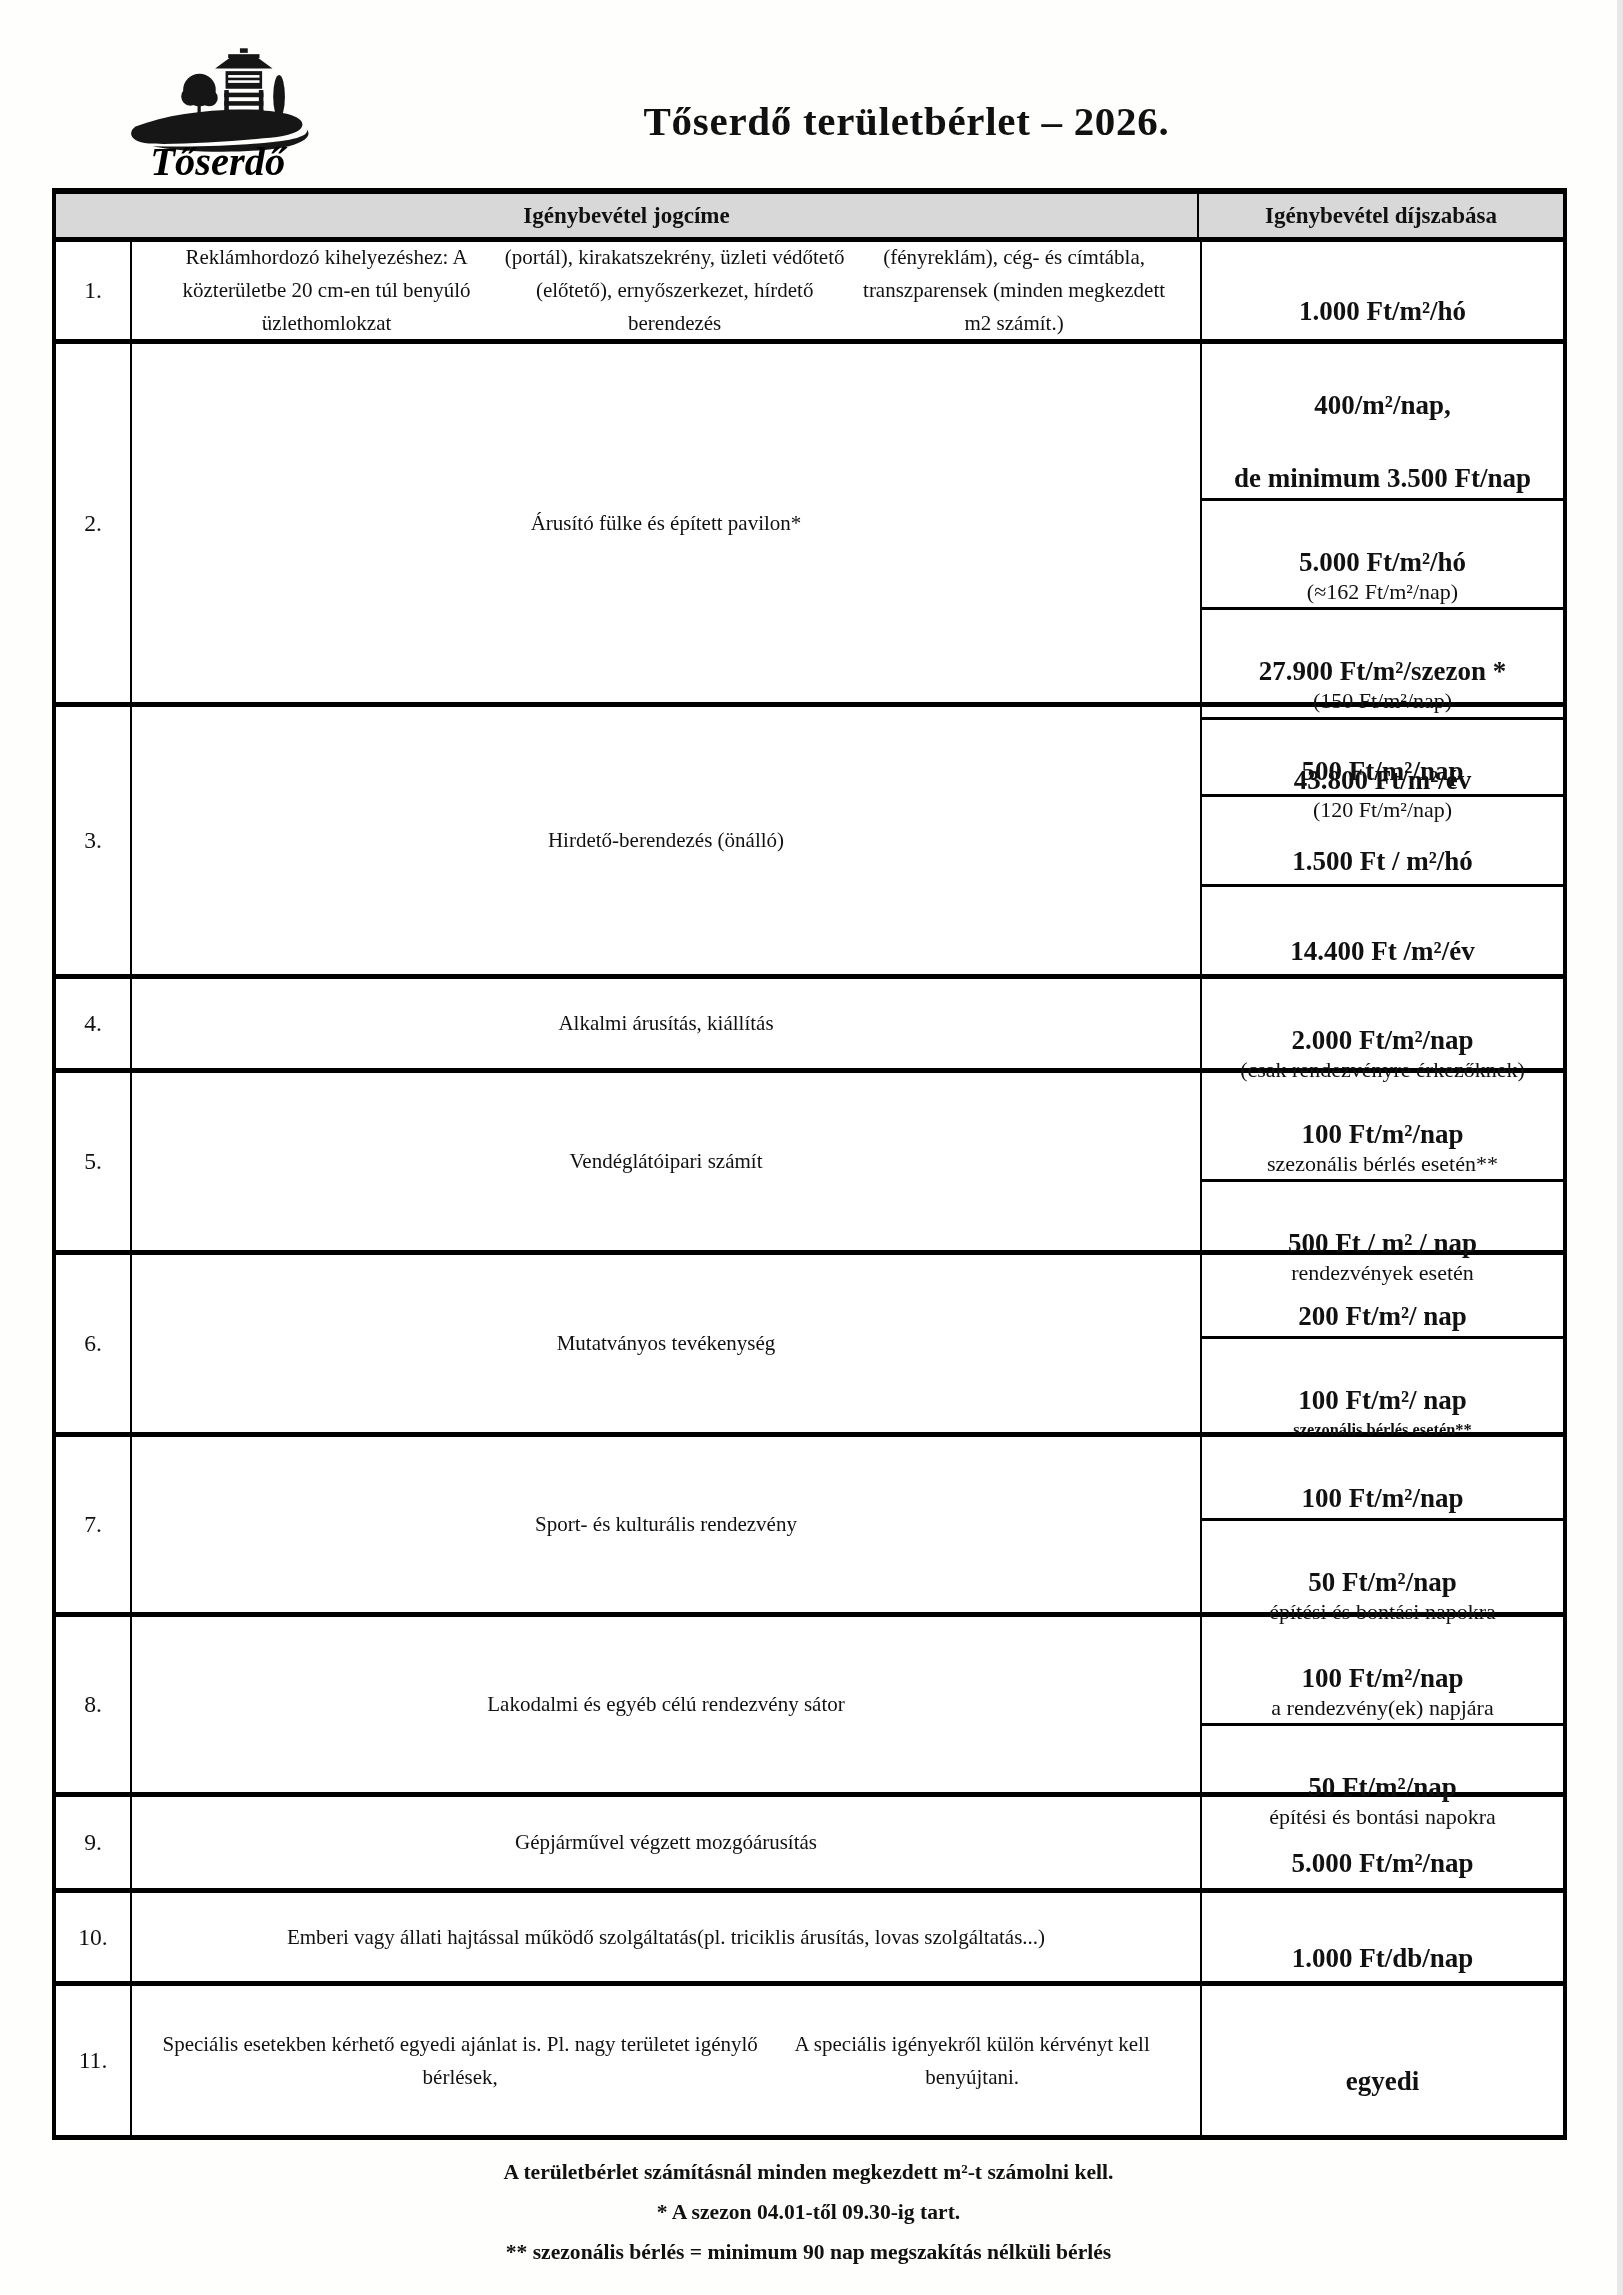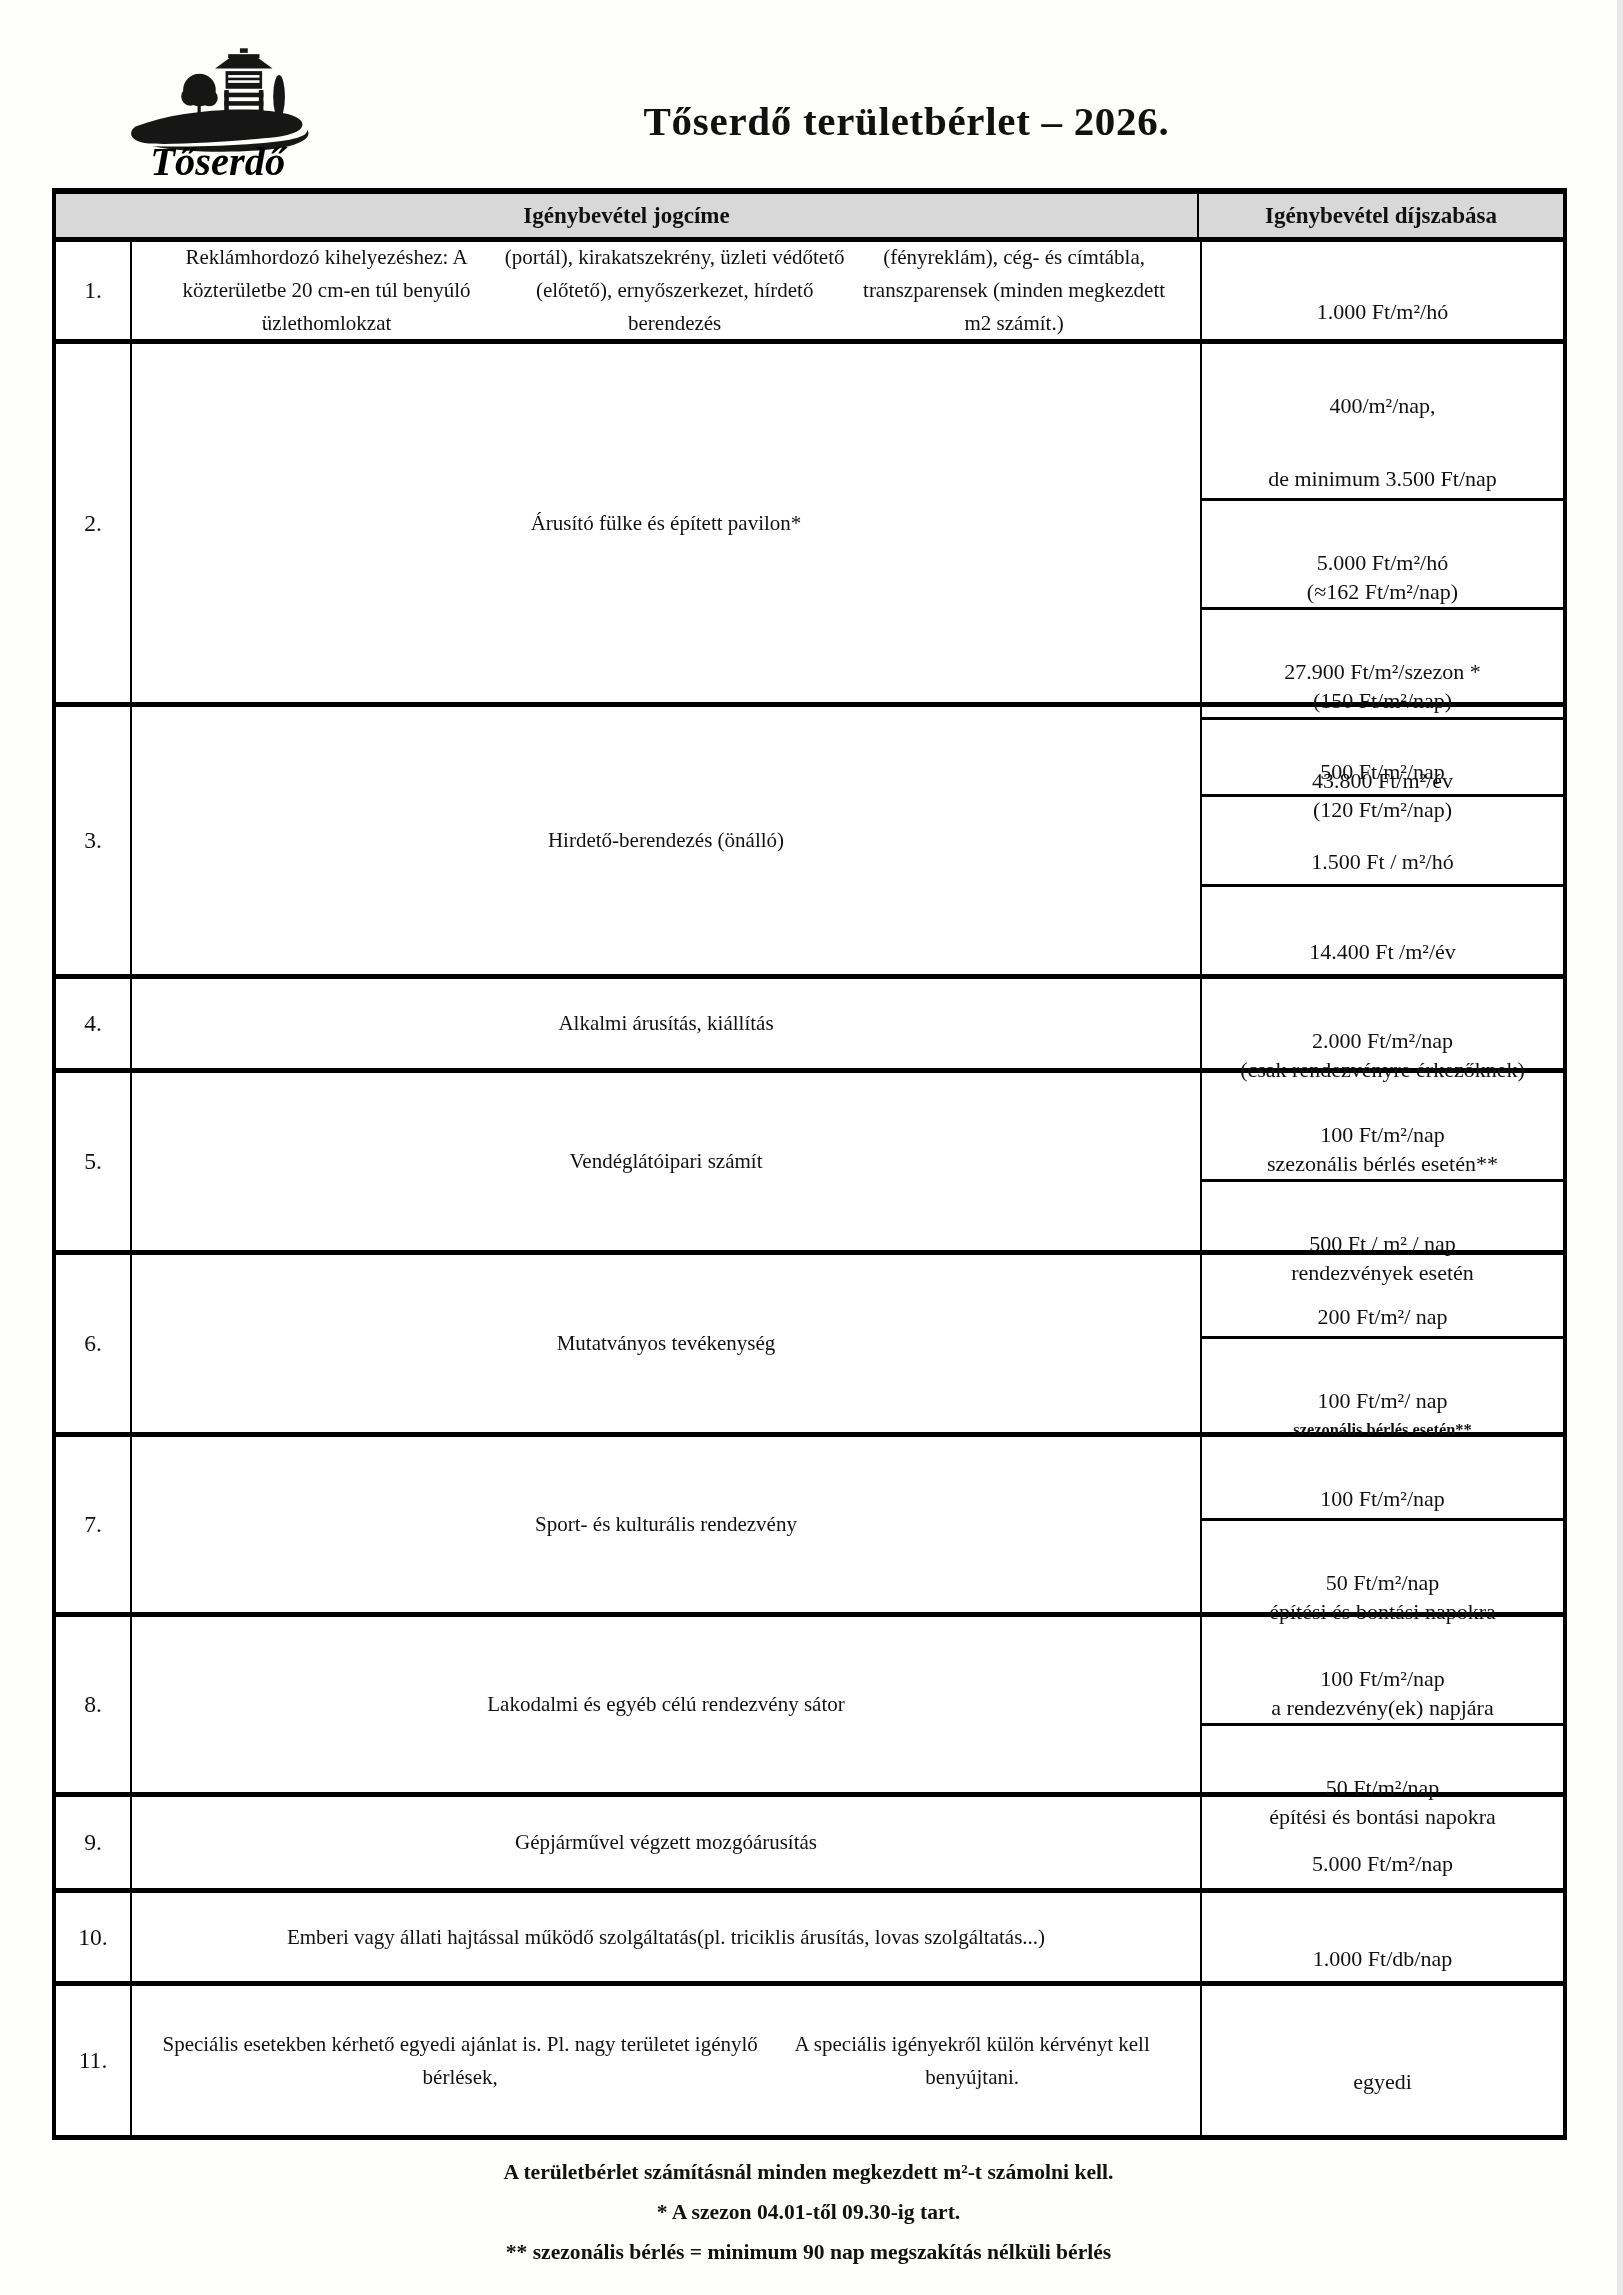--- a/index.html
+++ b/index.html
@@ -40,21 +40,21 @@
     font-size:21px;text-align:center;padding:3.9px 22px;box-sizing:border-box;
   }
   .desc-line{line-height:33px;}
   .c-prices{width:361px;flex:none;display:flex;flex-direction:column;box-sizing:border-box;}
   .price-cell{
     flex:1;display:flex;flex-direction:column;align-items:center;justify-content:center;
     border-bottom:3.3px solid #000;box-sizing:border-box;
     text-align:center;padding:3.9px 7.9px;
   }
   .price-cell:last-child{border-bottom:none;}
-  .price-main{font-size:22px;font-weight:normal;line-height:31px;margin-top:42px;}
+  .price-main{font-size:27px;font-weight:bold;line-height:31px;margin-top:42px;}
   .price-sub{font-size:22px;line-height:23.6px;margin-top:2px;}
   .price-sub.bold{font-weight:bold;font-size:16.4px;}
   
   .footnotes{
     position:absolute;left:0;right:0;top:2152px;
     text-align:center;font-size:21.6px;font-weight:bold;
   }
   .footnote-line{line-height:40px;}
 </style>
 </head>

